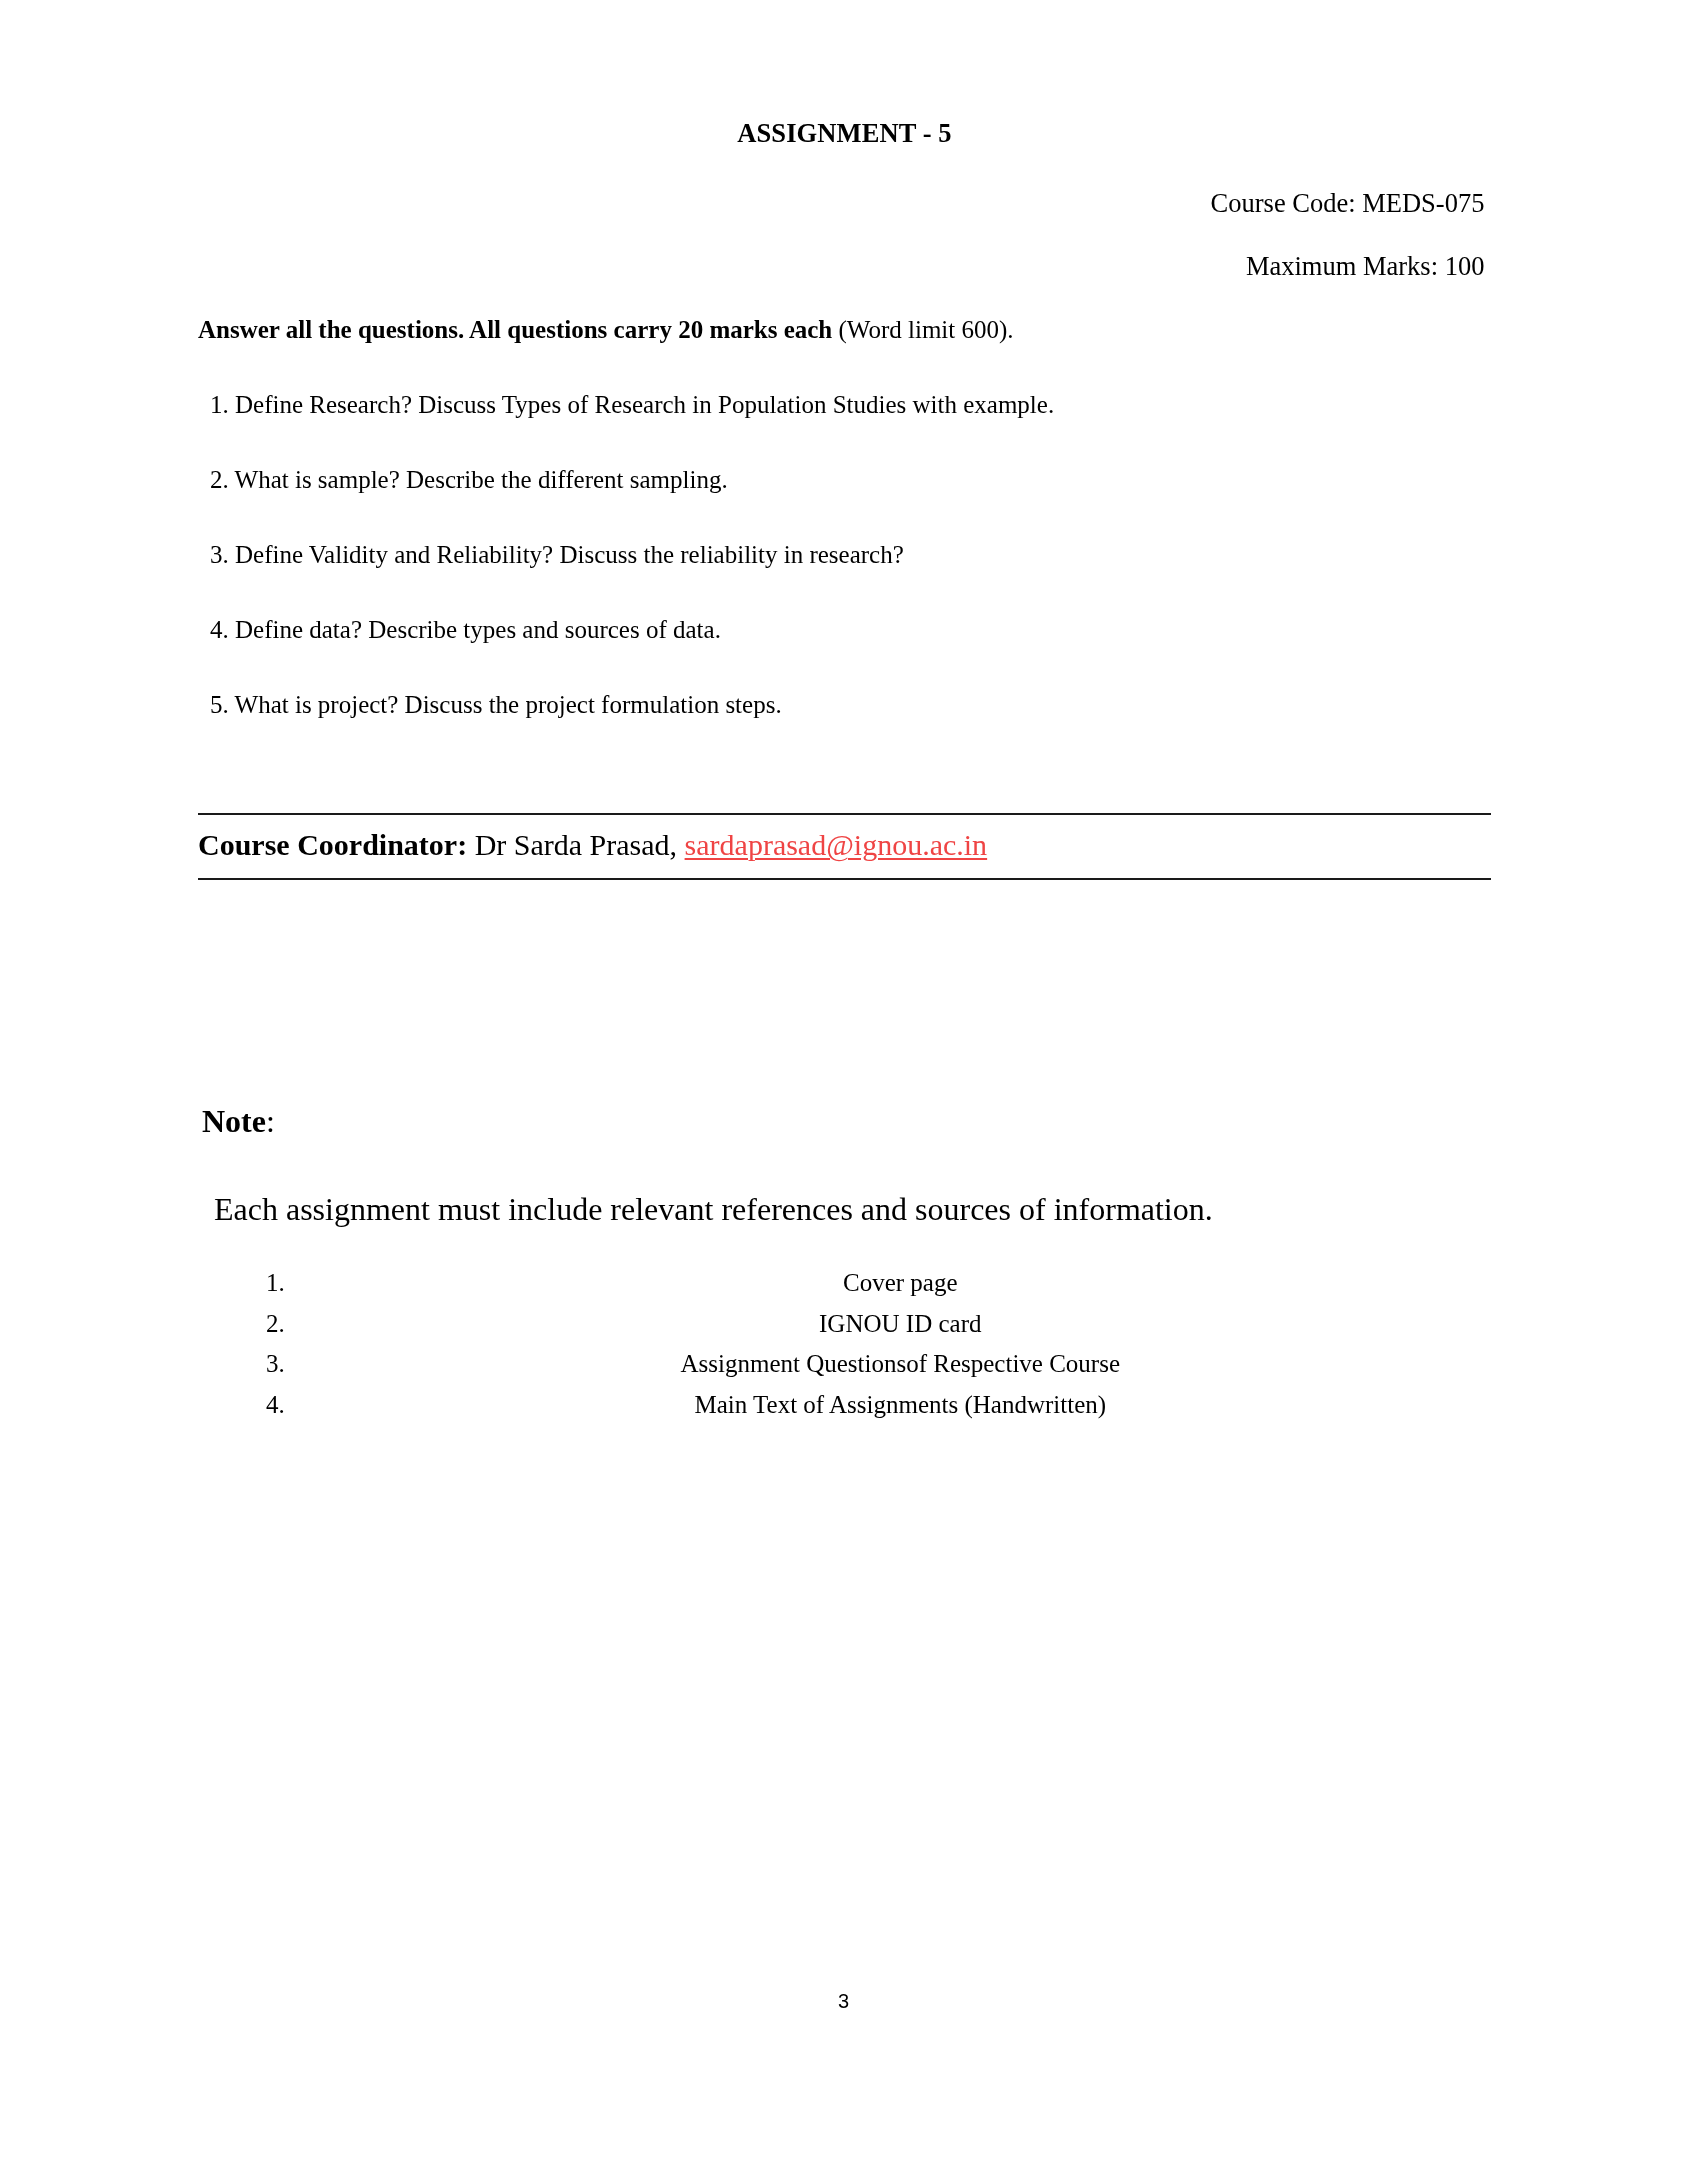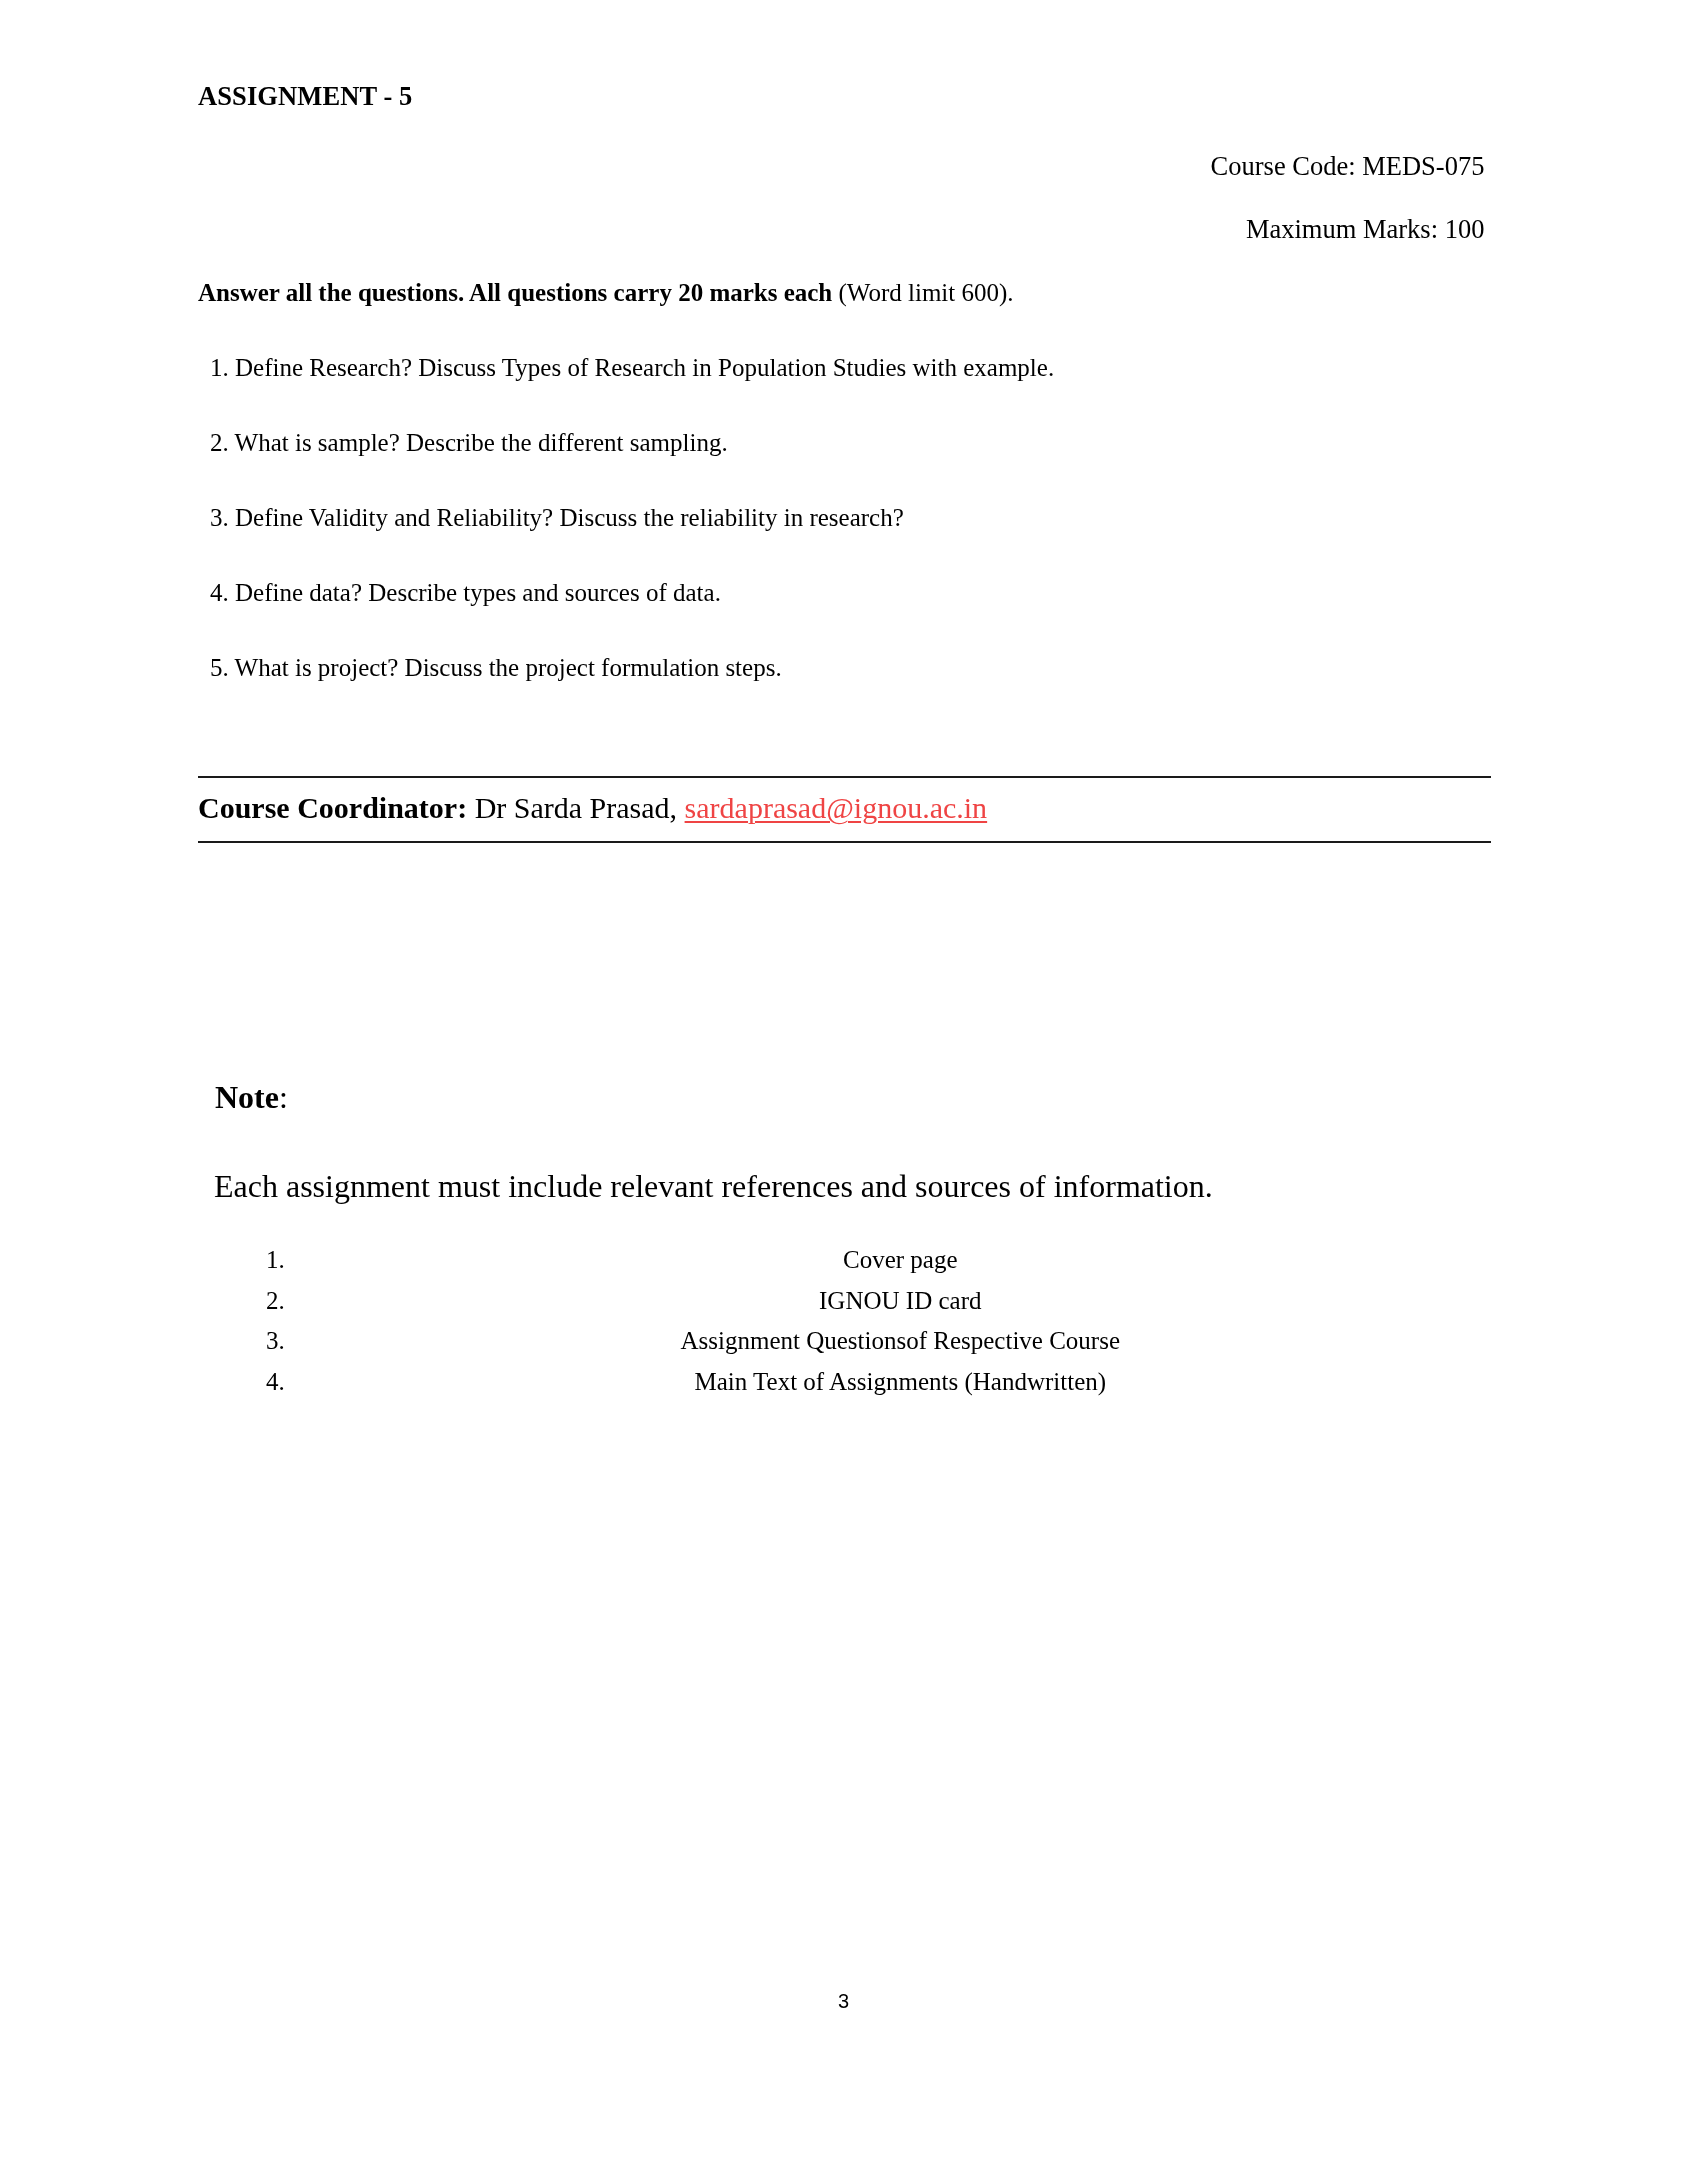--- a/index.html
+++ b/index.html
@@ -21,26 +21,26 @@
   }
   
   .content {
     position: absolute;
     left: 198px;
     top: 0;
     width: 1293px;
   }
 
   .doc-title {
-    text-align: left;
+    text-align: center;
     font-weight: bold;
     font-size: 26.5px;
     line-height: 1.15;
     margin: 0;
-    padding-top: 81px;
+    padding-top: 118px;
     letter-spacing: 0.1px;
   }
 
   .right-line {
     text-align: right;
     font-weight: normal;
     font-size: 26.5px;
     line-height: 1.15;
     margin: 0;
     padding-right: 6.6px;
@@ -80,21 +80,21 @@
   .email-link {
     color: #ef4444;
     text-decoration: underline;
     text-decoration-thickness: 2px;
     text-underline-offset: 3.3px;
   }
 
   .note-heading {
     font-size: 32px;
     line-height: 1.2;
-    margin: 17px;
+    margin: 4px;
     padding-top: 218px;
   }
   .note-heading .bold { font-weight: bold; }
 
   .note-body {
     font-size: 32px;
     line-height: 1.2;
     margin: 16px;
     padding-top: 34px;
   }

